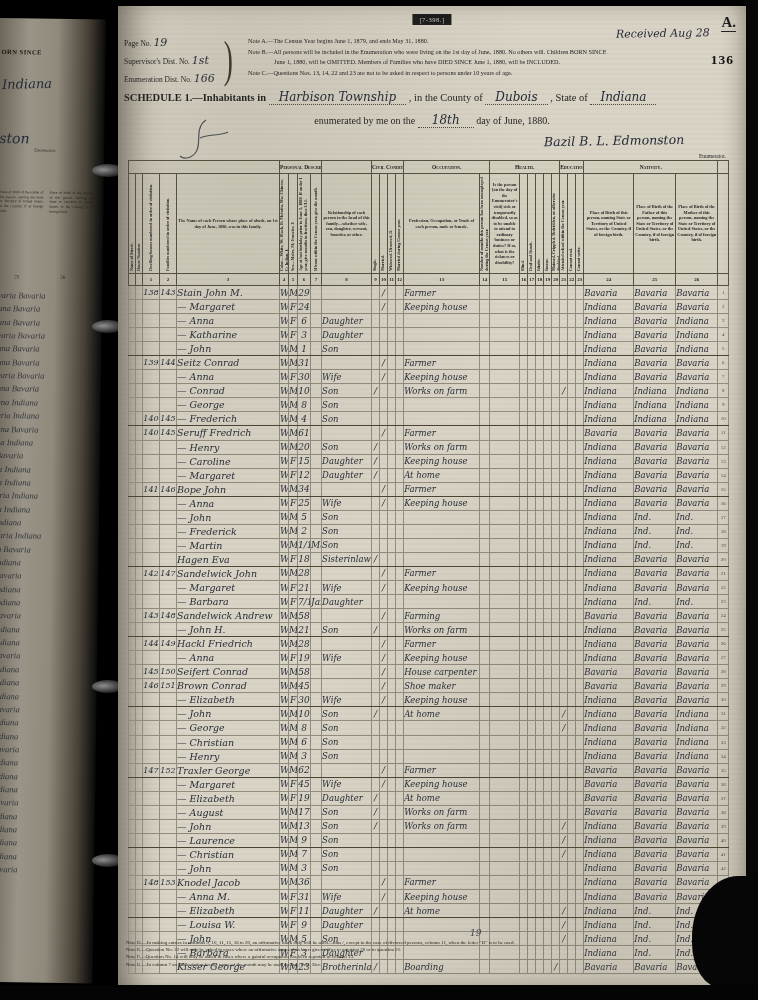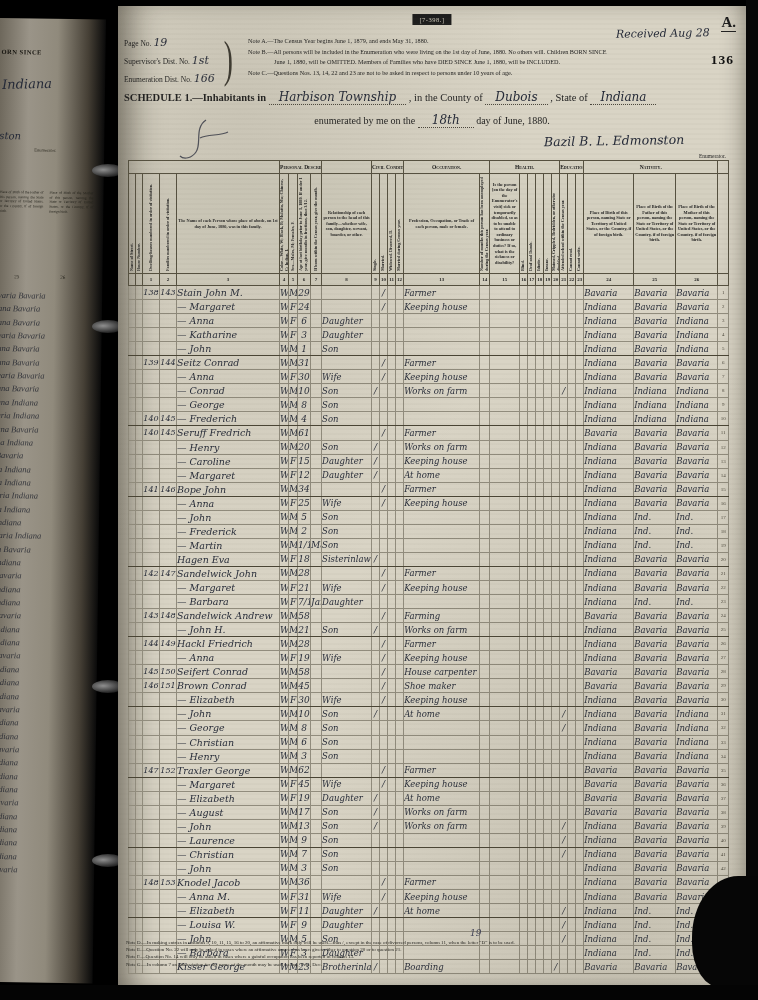--- a/index.html
+++ b/index.html
@@ -5,21 +5,21 @@
   html,body{margin:0;padding:0;background:#000;}
   .screen{position:relative;width:758px;height:1000px;background:#000;overflow:hidden;
           font-family:"Liberation Serif",serif;color:#1d1d1d;}
   
   .left-strip{position:absolute;left:0;top:0;width:118px;height:1000px;background:#000;}
   .left-paper{position:absolute;left:0;top:18px;width:106px;height:964px;overflow:hidden;
     background:linear-gradient(90deg,#6d675b,#9a9488 28%,#908a7c 55%,#453f35 84%,#0a0a0a);
     transform:rotate(0.8deg);transform-origin:top left;}
   .lp-born{position:absolute;left:2px;top:30px;font-size:6.5px;font-weight:bold;letter-spacing:.5px;color:#15130e;}
   .lp-script1{position:absolute;left:3px;top:58px;font-style:italic;font-size:13px;color:#20232c;transform:rotate(-2deg);}
-  .lp-script2{position:absolute;left:1px;top:112px;font-style:italic;font-size:10px;color:#20232c;}
+  .lp-script2{position:absolute;left:1px;top:112px;font-style:italic;font-size:14px;color:#20232c;}
   .lp-enum{position:absolute;left:36px;top:129px;font-size:4.5px;color:#2a281f;}
   .lp-hdr{position:absolute;top:172px;width:44px;font-size:3.6px;line-height:1.3;text-align:justify;color:#23221b;}
   .lp-hdr.h1{left:2px;} .lp-hdr.h2{left:52px;}
   .lp-num{position:absolute;top:256px;font-size:5px;color:#23221b;}
   .lp-entries{position:absolute;left:0;top:0;width:106px;height:964px;}
   .lp-entry{position:absolute;left:2px;font-style:italic;font-size:8.5px;white-space:nowrap;color:rgba(26,29,40,.82);}
   .bolt{position:absolute;left:92px;width:32px;height:13px;border-radius:50%;
     background:radial-gradient(ellipse at 35% 45%,#8f8f8f,#3a3a3a 55%,#000 95%);
     box-shadow:10px 1px 0 -4px #000;}
   

